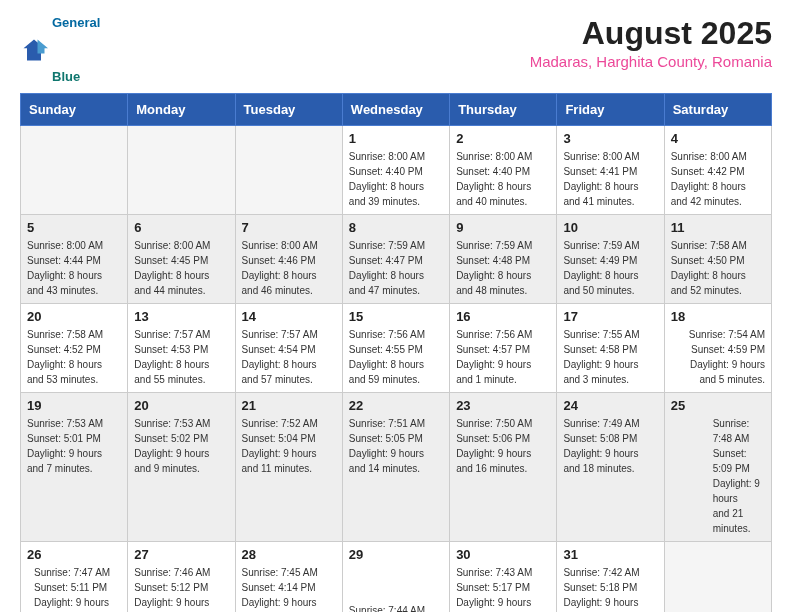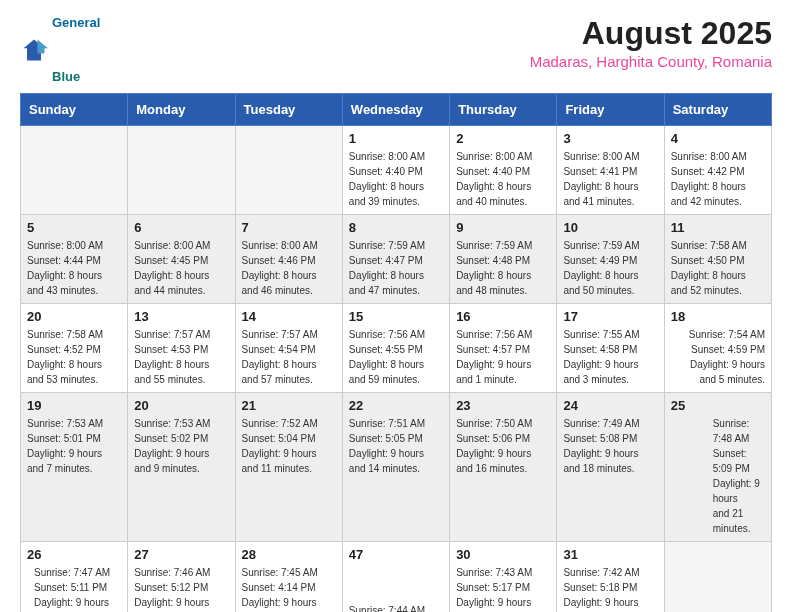--- a/index.html
+++ b/index.html
@@ -330,21 +330,21 @@
 and 26 minutes.</div>
           </td>
           <td>
             <span class="day-num">28</span>
             <div class="day-info" style="white-space: pre-line;">Sunrise: 7:45 AM
 Sunset: 4:14 PM
 Daylight: 9 hours
 and 28 minutes.</div>
           </td>
           <td>
-            <span class="day-num">47</span>
+            <span class="day-num">29</span>
             <div class="day-info" style="white-space: pre-line; margin-top: 41px;">Sunrise: 7:44 AM
 Sunset: 5:15 PM
 Daylight: 9 hours
 and 31 minutes.</div>
           </td>
           <td>
             <span class="day-num">30</span>
             <div class="day-info" style="white-space: pre-line;">Sunrise: 7:43 AM
 Sunset: 5:17 PM
 Daylight: 9 hours

